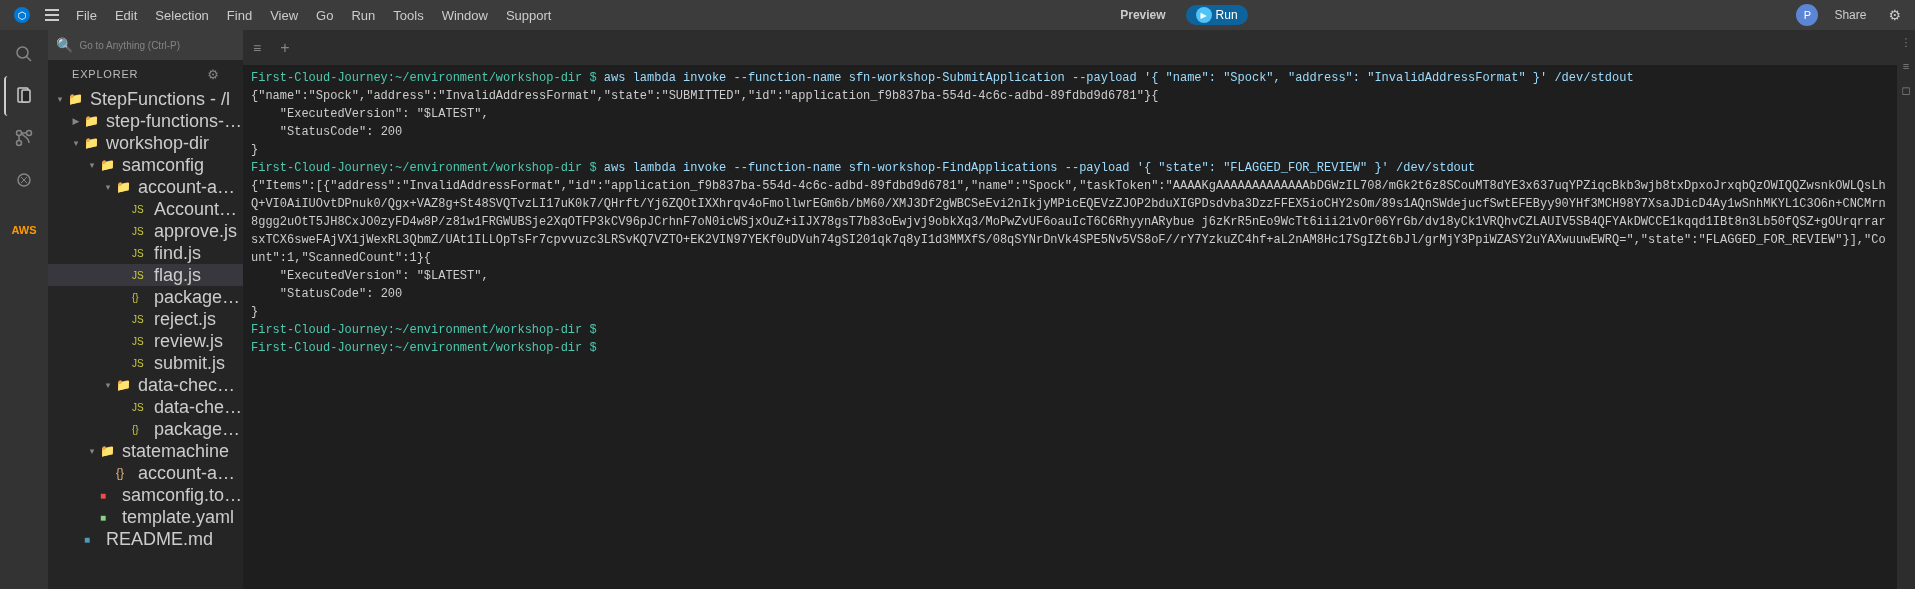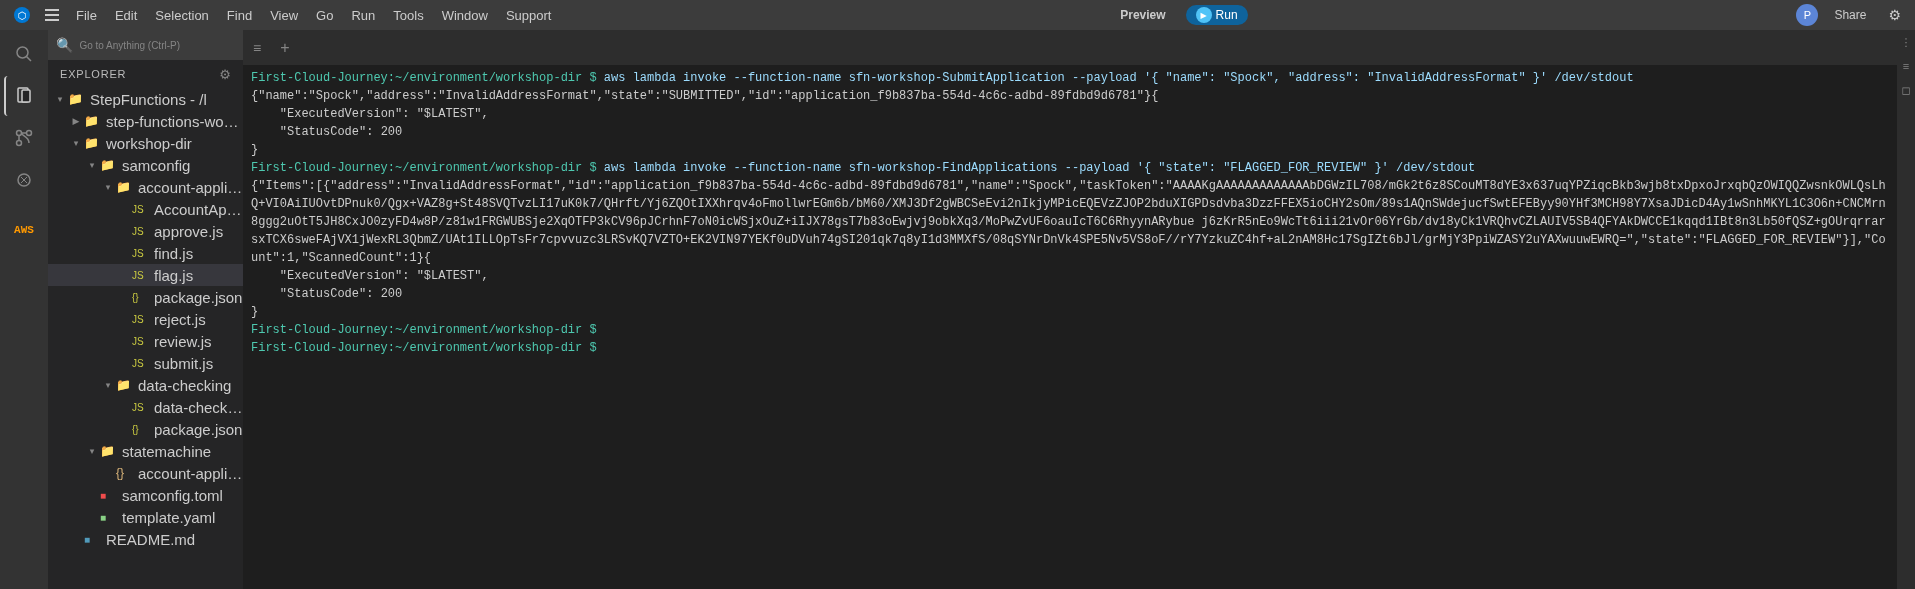--- a/index.html
+++ b/index.html
@@ -132,21 +132,20 @@
       width: 40px;
       height: 40px;
       display: flex;
       align-items: center;
       justify-content: center;
       color: #858585;
       font-size: 20px;
       cursor: pointer;
       border-radius: 4px;
       position: relative;
-      font-family: Liberation Mono, monospace;
     }
     .activity-item.active { color: #cccccc; border-left: 2px solid #cccccc; }
     .activity-item.aws-icon {
       margin-top: 8px;
       font-size: 12px;
       font-weight: bold;
       color: #ff9900;
     }
 
     
@@ -155,21 +154,21 @@
       background: #252526;
       display: flex;
       flex-direction: column;
       flex-shrink: 0;
       overflow: hidden;
     }
     .sidebar-header {
       display: flex;
       align-items: center;
       justify-content: space-between;
-      padding: 4px 12px;
+      padding: 4px 24px;
       height: 28px;
     }
     .sidebar-title {
       font-size: 11px;
       color: #bbbbbbb;
       text-transform: uppercase;
       letter-spacing: 0.5px;
     }
     .sidebar-actions {
       display: flex;
@@ -211,21 +210,21 @@
       align-items: center;
       justify-content: center;
     }
     .tree-icon {
       width: 18px;
       flex-shrink: 0;
       font-size: 12px;
       margin-right: 4px;
     }
     .tree-label {
-      font-size: 15px;
+      font-size: 18px;
       overflow: hidden;
       text-overflow: ellipsis;
     }
 
     .folder-icon { color: #dcb67a; }
     .js-icon { color: #cbcb41; font-size: 10px; font-weight: normal; }
     .yaml-icon { color: #89d185; font-size: 10px; }
     .toml-icon { color: #f14c4c; font-size: 10px; }
     .md-icon { color: #519aba; font-size: 10px; }
     .bracket-icon { color: #dcb67a; font-size: 12px; }

